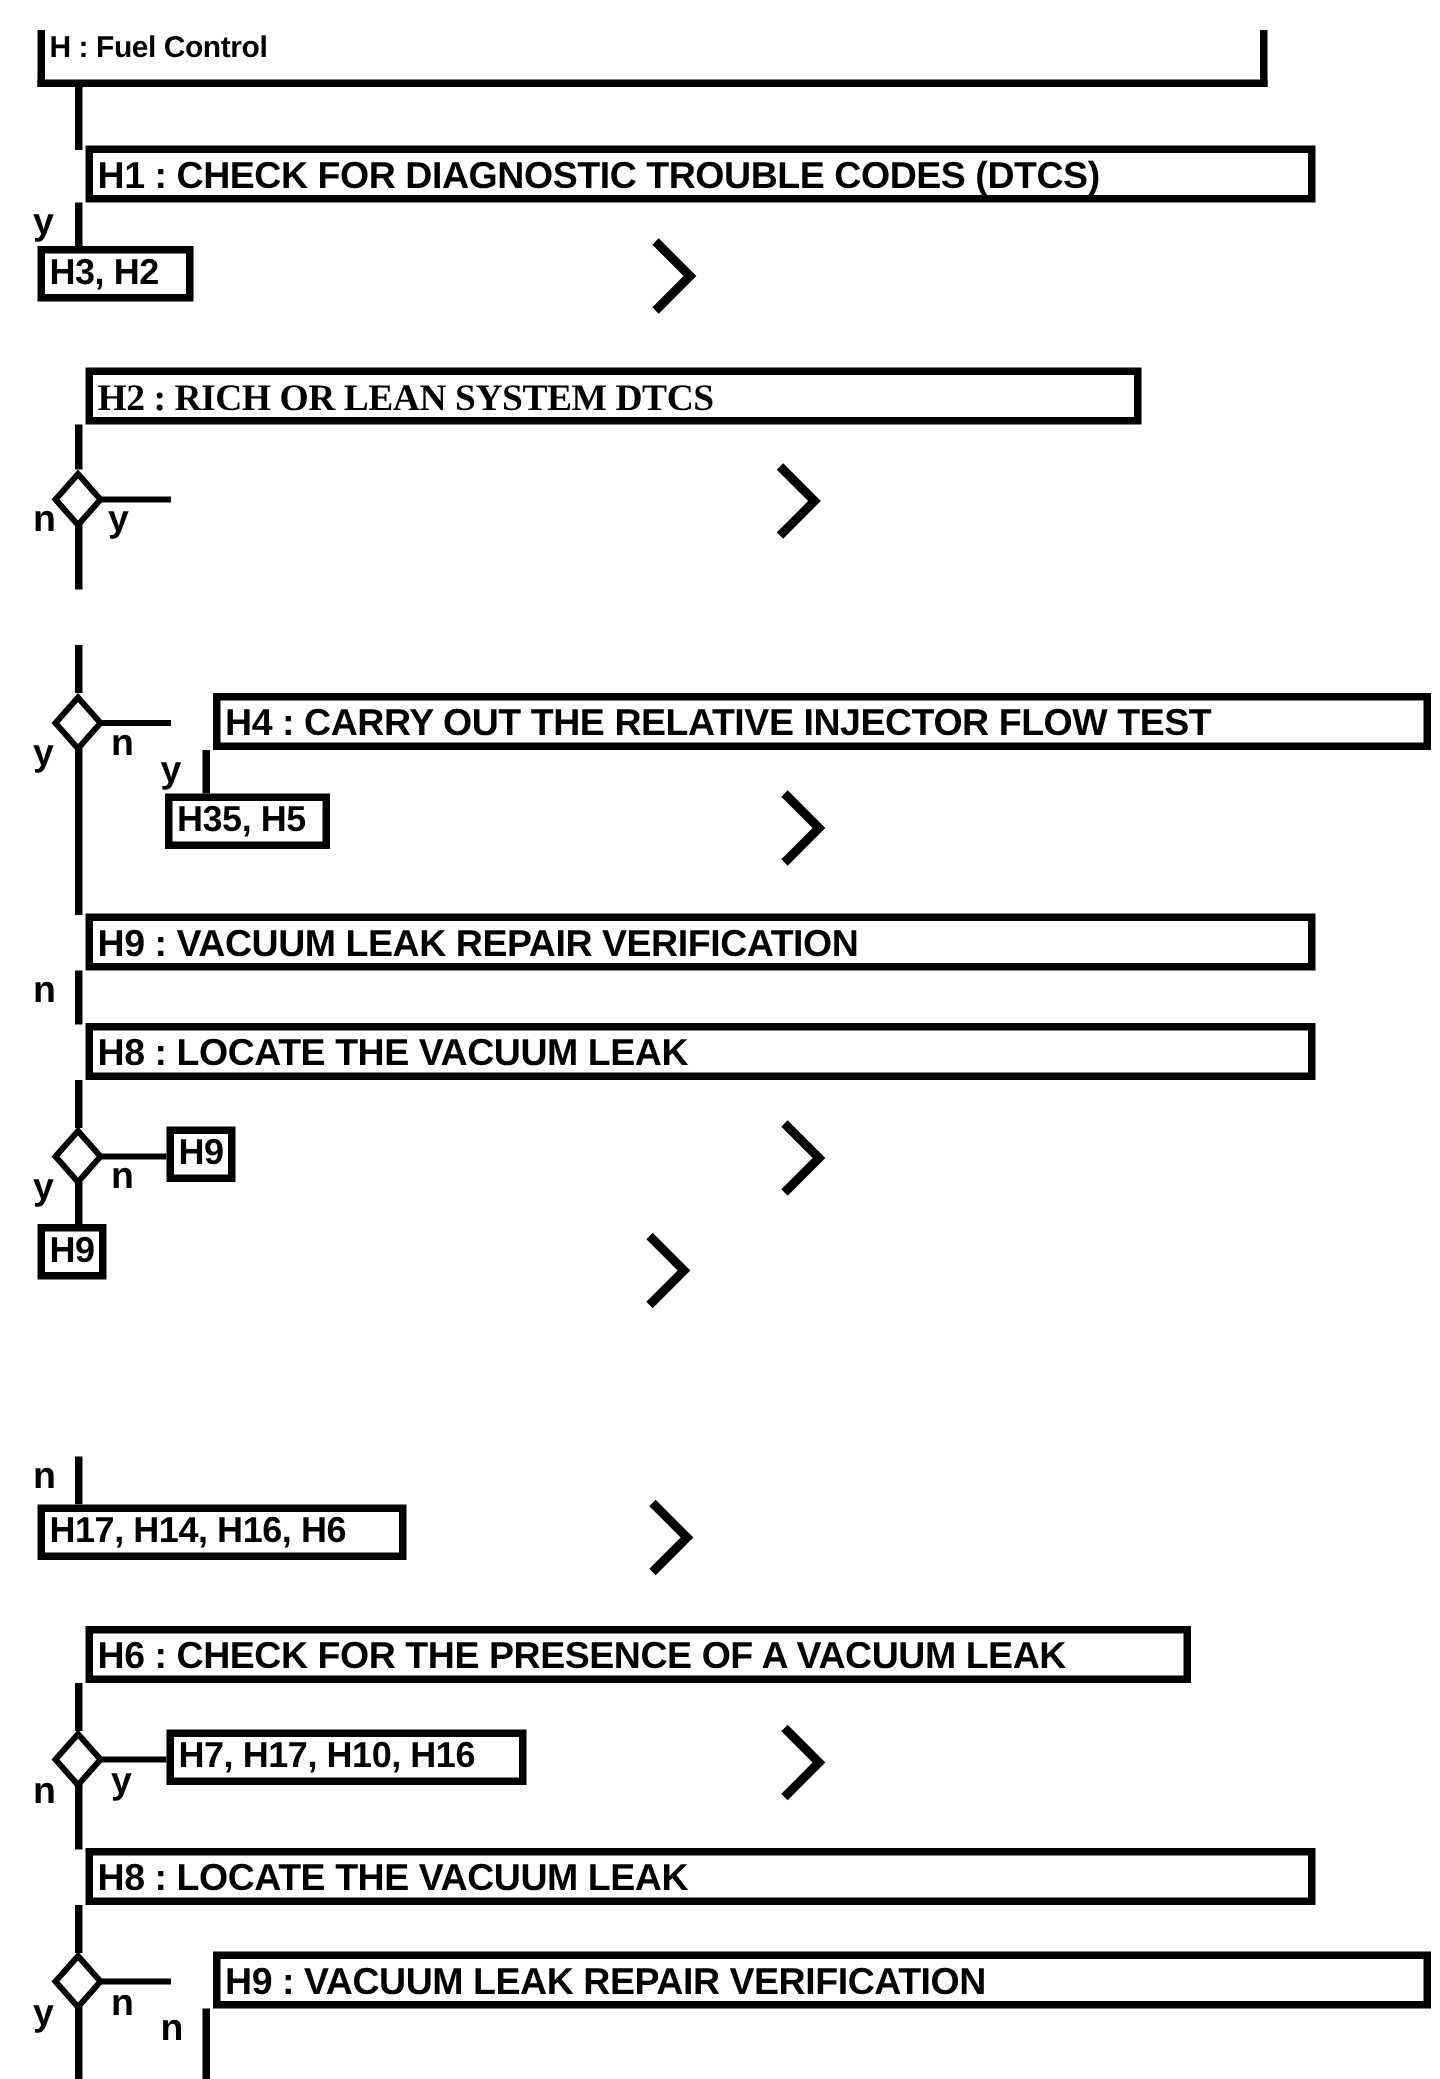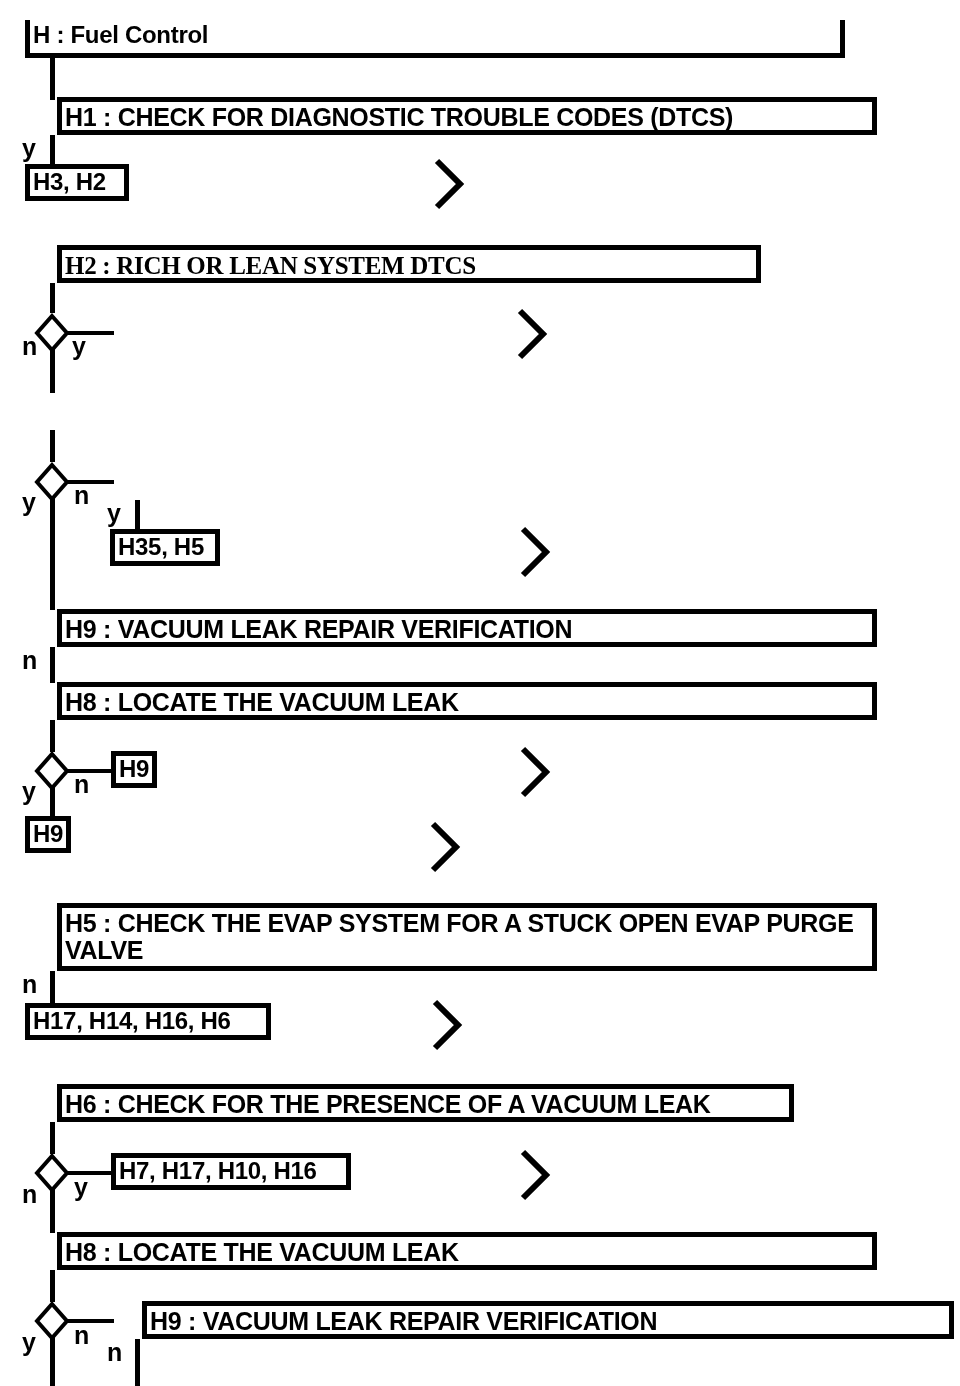--- a/index.html
+++ b/index.html
@@ -26,21 +26,21 @@
     background: #ffffff;
     font-weight: bold;
     color: #000000;
     font-family: "Liberation Sans", sans-serif;
     letter-spacing: -0.3px;
     line-height: 1.08;
     padding: 2px 0 2px 3px;
     white-space: pre-wrap;
   }
   .step-box.big     { font-size: 25px; margin-left: 32px; }
-  .step-box.title   { font-size: 24px; border-top: none; }
+  .step-box.title   { font-size: 20px; border-top: none; }
 
   
   .ref-box {
     position: absolute;
     box-sizing: border-box;
     border: 5px solid #000000;
     background: #ffffff;
     font-weight: bold;
     font-size: 24px;
     color: #000000;
@@ -133,20 +133,21 @@
   <div class="diamond" style="left:34px; top:462px;">
     <svg width="36" height="40" viewBox="0 0 36 40">
         <polygon points="18,3 33,20 18,37 3,20" fill="#ffffff" stroke="#000000" stroke-width="4"></polygon>
       </svg>
   </div>
   <div class="hline thin" style="left:66px; top:480px; width:48px;"></div>
   <div class="branch-label" style="left:74px; top:483px;">n</div>
   <div class="branch-label" style="left:22px; top:490px;">y</div>
   <div class="vline" style="left:50px; top:498px; height:112px;"></div>
 
+  <div class="step-box big" style="left:110px; top:462px; width:812px; height:38px;">H4 : CARRY OUT THE RELATIVE INJECTOR FLOW TEST</div>
   <div class="branch-label" style="left:107px; top:501px;">y</div>
   <div class="vline" style="left:135px; top:500px; height:30px;"></div>
 
   <div class="ref-box" style="left:110px; top:529px; width:110px; height:37px;">H35, H5</div>
   <div class="chevron" style="left:518px; top:525px;">
     <svg width="34" height="54" viewBox="0 0 34 54">
         <polyline points="5,4 28,27 5,50" fill="none" stroke="#000000" stroke-width="6"></polyline>
       </svg>
   </div>
 
@@ -174,21 +175,20 @@
       </svg>
   </div>
 
   <div class="ref-box" style="left:25px; top:816px; width:46px; height:37px;">H9</div>
   <div class="chevron" style="left:428px; top:820px;">
     <svg width="34" height="54" viewBox="0 0 34 54">
         <polyline points="5,4 28,27 5,50" fill="none" stroke="#000000" stroke-width="6"></polyline>
       </svg>
   </div>
 
-  <div class="step-box big" style="left:25px; top:903px; width:820px; height:68px;">H5 : CHECK THE EVAP SYSTEM FOR A STUCK OPEN EVAP PURGE VALVE</div>
   <div class="branch-label" style="left:22px; top:972px;">n</div>
   <div class="vline" style="left:50px; top:971px; height:32px;"></div>
 
   <div class="ref-box" style="left:25px; top:1003px; width:246px; height:37px;">H17, H14, H16, H6</div>
   <div class="chevron" style="left:430px; top:998px;">
     <svg width="34" height="54" viewBox="0 0 34 54">
         <polyline points="5,4 28,27 5,50" fill="none" stroke="#000000" stroke-width="6"></polyline>
       </svg>
   </div>
 

